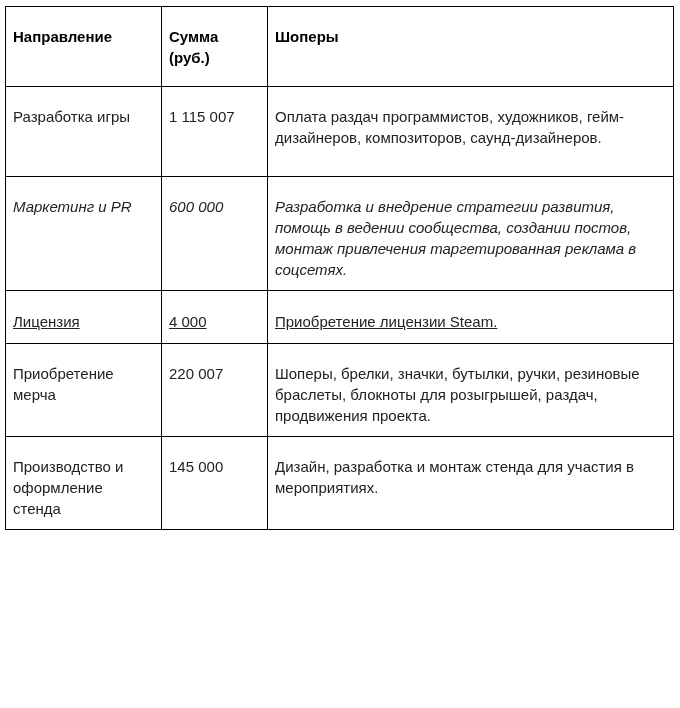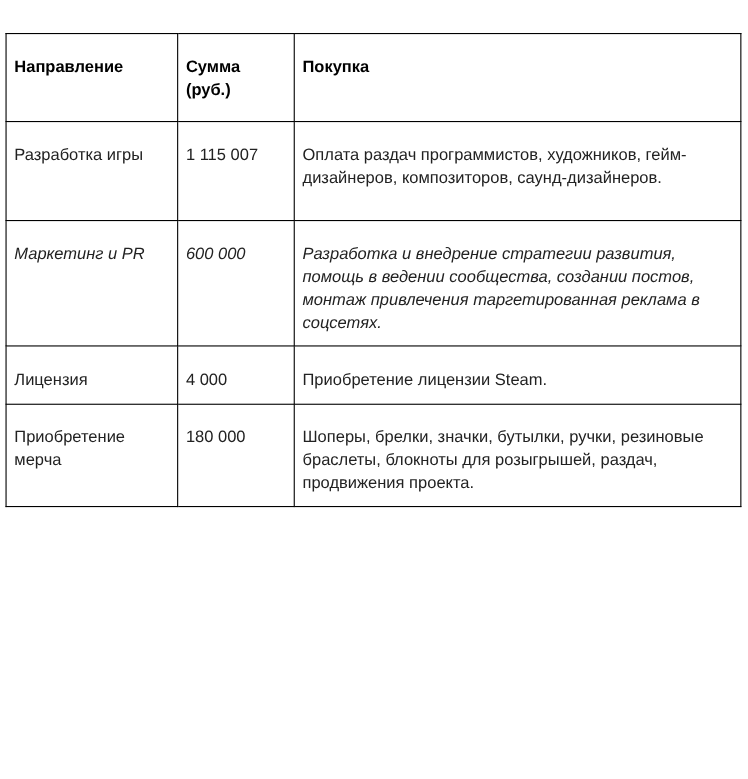--- a/index.html
+++ b/index.html
@@ -15,21 +15,20 @@
       font-size: 15px;
       color: #222222;
     }
     table.budget {
       position: absolute;
       left: 5px;
       top: 6px;
       border-collapse: collapse;
       table-layout: fixed;
       width: 668px;
-      margin-top: 24px;
     }
     table.budget td, table.budget th {
       border: 1px solid #000000;
       vertical-align: top;
       text-align: left;
       padding: 19px 7px 10px 7px;
       line-height: 21px;
       font-weight: normal;
       word-wrap: break-word;
     }
@@ -42,52 +41,57 @@
     col.c3 { width: 406px; }
 
     tr.r-head  { height: 80px; }
     tr.r1 { height: 90px; }
     tr.r2 { height: 114px; font-style: italic; }
     tr.r3 { height: 53px; }
     tr.r4 { height: 73px; }
     tr.r5 { height: 172px; }
     tr.r6 { height: 85px; }
 
-    tr.r3 td { padding-top: 20px; }
+    tr.r3 td { padding-top: 20px; text-decoration: underline; }
   </style>
 </head>
 <body>
 
 <table class="budget">
   <colgroup>
     <col class="c1">
       <col class="c2">
       <col class="c3">
   </colgroup>
   <tbody>
       <tr class="r-head">
     <th>Направление</th>
     <th>Сумма (руб.)</th>
-    <th>Покупка</th>
+    <th>Шоперы</th>
   </tr>
   <tr class="r1">
     <td>Разработка игры</td>
     <td>1 115 007</td>
     <td>Оплата раздач программистов, художников, гейм-дизайнеров, композиторов, саунд-дизайнеров.</td>
   </tr>
   <tr class="r2">
     <td>Маркетинг и PR</td>
     <td>600 000</td>
     <td>Разработка и внедрение стратегии развития, помощь в ведении сообщества, создании постов, монтаж привлечения таргетированная реклама в соцсетях.</td>
   </tr>
   <tr class="r3">
     <td>Лицензия</td>
     <td>4 000</td>
     <td>Приобретение лицензии Steam.</td>
   </tr>
   <tr class="r4">
     <td>Приобретение мерча</td>
-    <td>180 000</td>
+    <td>220 007</td>
     <td>Шоперы, брелки, значки, бутылки, ручки, резиновые браслеты, блокноты для розыгрышей, раздач, продвижения проекта.</td>
+  </tr>
+  <tr class="r6">
+    <td>Производство и оформление стенда</td>
+    <td>145 000</td>
+    <td>Дизайн, разработка и монтаж стенда для участия в мероприятиях.</td>
   </tr>
 
 </tbody>
   </table>
 
 </body></html>

